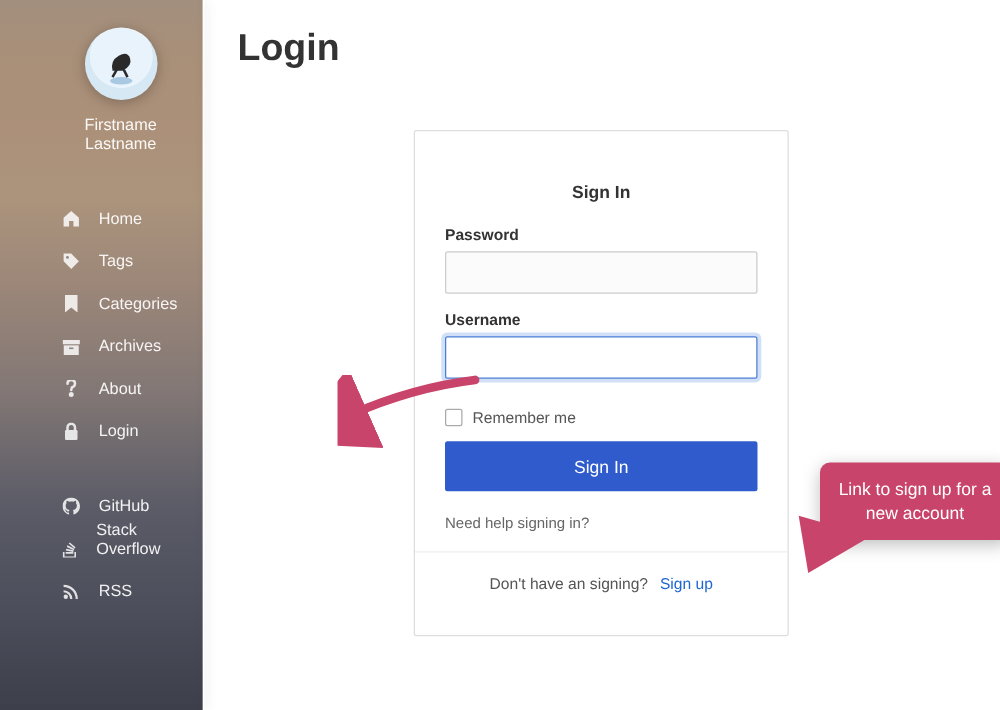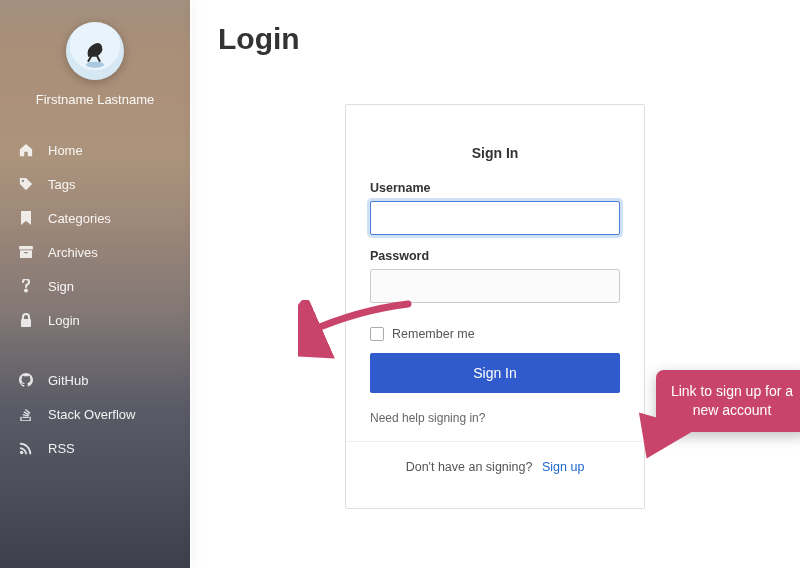--- a/index.html
+++ b/index.html
@@ -1,48 +1,49 @@
 <!DOCTYPE html>
 <html><head>
 <meta charset="utf-8">
 <style>
   * { box-sizing: border-box; margin: 0; padding: 0; }
   html, body { width: 800px; height: 568px; font-family: -apple-system, "Helvetica Neue", Arial, sans-serif; overflow: hidden; }
   body { display: flex; }
 
   
   .sidebar {
-    width: 190px; height: 568px;
+    width: 162px; height: 568px;
     background:
       linear-gradient(180deg, rgba(120,100,90,0.45), rgba(60,60,70,0.6)),
       linear-gradient(180deg,
         #c6b39c 0%, #d8b895 8%, #e8c19a 18%, #f1cfa3 28%,
         #dfbfa3 40%, #b9aaa2 55%, #6e768a 72%, #5a6276 85%, #3e4452 100%);
     color: #fff;
     position: relative;
     flex: none;
+    padding-left: 31px;
   }
   .sidebar::before { 
     content:""; position:absolute; top:0; right:-1px; width:1px; height:100%;
     box-shadow: 2px 0 8px rgba(0,0,0,0.25);
   }
   .profile { text-align:center; padding: 22px 10px 8px; }
   .avatar {
     width:58px; height:58px; border-radius:50%;
     background: radial-gradient(circle at 50% 40%, #e9f3fb 0 55%, #d7e8f5 56% 100%);
     margin:0 auto 12px; position:relative; overflow:hidden;
     box-shadow: 0 2px 10px rgba(0,0,0,0.25);
   }
   .avatar svg { position:absolute; left:50%; top:50%; transform:translate(-50%,-48%); }
   .username { font-size:13px; font-weight:500; color:#fff; opacity:0.95; }
 
   .nav { margin-top:18px; }
   .nav-section { margin-top:26px; }
   .nav-item {
-    display:flex; align-items:center; gap:14px;
+    display:flex; align-items:flex-end; gap:14px;
     height:34px; padding:0 16px 0 18px;
     color:#fff; font-size:13px; opacity:0.92;
     cursor:pointer;
   }
   .nav-item .icon { width:16px; display:flex; justify-content:center; opacity:0.9; }
   .icon svg { display:block; }
 
   
   .main { flex:1; padding: 22px 28px; position:relative; }
   .page-title { font-size:30px; font-weight:700; color:#333; margin-bottom:20px; }
@@ -147,21 +148,21 @@
           </svg>
       </span>
       <span>Archives</span>
     </div>
     <div class="nav-item">
       <span class="icon">
         <svg width="12" height="14" viewBox="0 0 12 14" fill="#fff">
             <path d="M3 3 Q3 0 6 0 Q9 0 9 3 Q9 5 6.5 6 L6 8 M6 10.5 A1 1 0 1 0 6 12.5 A1 1 0 1 0 6 10.5" stroke="#fff" stroke-width="2" fill="none" stroke-linecap="round"></path>
           </svg>
       </span>
-      <span>Sign</span>
+      <span>About</span>
     </div>
     <div class="nav-item">
       <span class="icon">
         <svg width="12" height="14" viewBox="0 0 12 14" fill="#fff">
             <rect x="1" y="6" width="10" height="8" rx="1"></rect>
             <path d="M3 6 V4 A3 3 0 0 1 9 4 V6" fill="none" stroke="#fff" stroke-width="2"></path>
           </svg>
       </span>
       <span>Login</span>
     </div>
@@ -197,27 +198,27 @@
 </aside>
 
 <main class="main">
   <h1 class="page-title">Login</h1>
 
   <div class="card">
     <div class="card-inner">
       <div class="card-title">Sign In</div>
 
       <div class="field">
+        <label class="field-label">Password</label>
+        <input class="text-input" type="password" style="">
+      </div>
+
+      <div class="field">
         <label class="field-label">Username</label>
         <input class="text-input focus" type="text" style="">
-      </div>
-
-      <div class="field">
-        <label class="field-label">Password</label>
-        <input class="text-input" type="password" style="">
       </div>
 
       <div class="remember">
         <span class="checkbox"></span>
         <span>Remember me</span>
       </div>
 
       <button class="primary-btn">Sign In</button>
 
       <a class="help-link">Need help signing in?</a>

